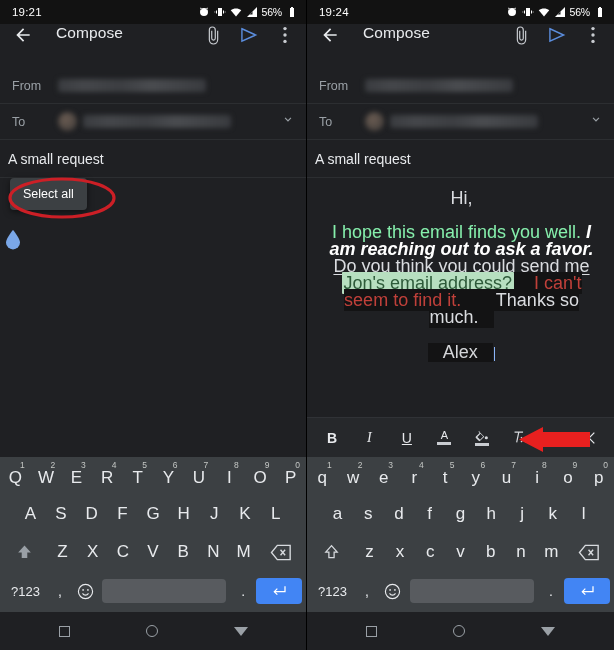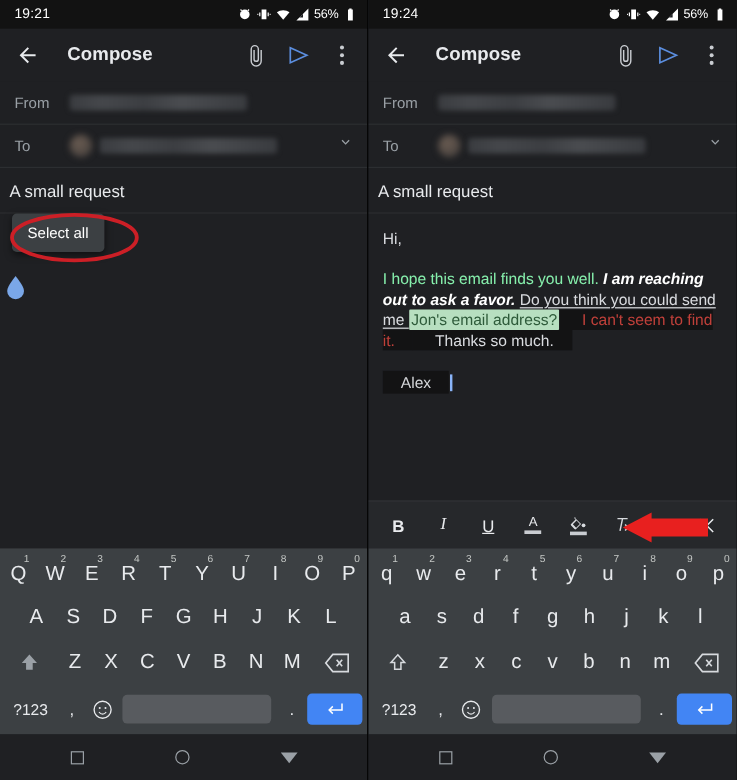--- a/index.html
+++ b/index.html
@@ -26,21 +26,21 @@
     color: #fff; font-size: 11.5px;
   }
   .status-time { letter-spacing: .2px; }
   .status-right { margin-left: auto; display: flex; gap: 4px; }
   .sicon { width: 12px; height: 12px; display: block; }
   .status-batt-text { font-size: 10.5px; letter-spacing: -.2px; }
 
   
   .appbar {
     height: 44px; background: #1f2023;
-    display: flex; align-items: center; padding: 0 10px 0 12px; font-weight: bold;
+    display: flex; align-items: flex-start; padding: 0 10px 0 12px;
   }
   .appbar-title {
     color: #e8eaed; font-size: 15.5px; margin-left: 22px; letter-spacing: .1px;
   }
   .appbar-actions { margin-left: auto; display: flex; align-items: center; gap: 14px; }
   .icon-btn { width: 22px; height: 22px; display: flex; align-items: center; justify-content: center; }
 
   
   .field {
     height: 36px; display: flex; align-items: center;
@@ -63,21 +63,21 @@
   .chev { margin-left: auto; }
 
   .subject {
     height: 38px; display: flex; align-items: center; padding: 0 8px;
     border-bottom: 1px solid #2c2e31;
     color: #e8eaed; font-size: 14px;
   }
 
   
   .bodyarea { position: relative; padding: 12px 10px 0 12px; }
-  .btxt { color: #dadce0; font-size: 13px; line-height: 17px; }
+  .btxt { color: #dadce0; font-size: 18px; line-height: 17px; text-align: center; }
   .blank { height: 17px; }
   .b { font-weight: normal; color: #86efac; }
   .bi { font-weight: bold; font-style: italic; color: #fff; }
   .u { text-decoration: underline; text-underline-offset: 2px; }
   .hl-green { background: #b7dfc0; color: #2e5b3a; padding: 1px 2px; border-radius: 1px; }
   .txt-red { color: #c0403a; }
   .hl-dark { background: #131314; padding: 1px 15px; }
   .sig { position: relative; display: inline-block; color: #d4d6d9; }
   .caret {
     display: inline-block; width: 1.5px; height: 14px;

